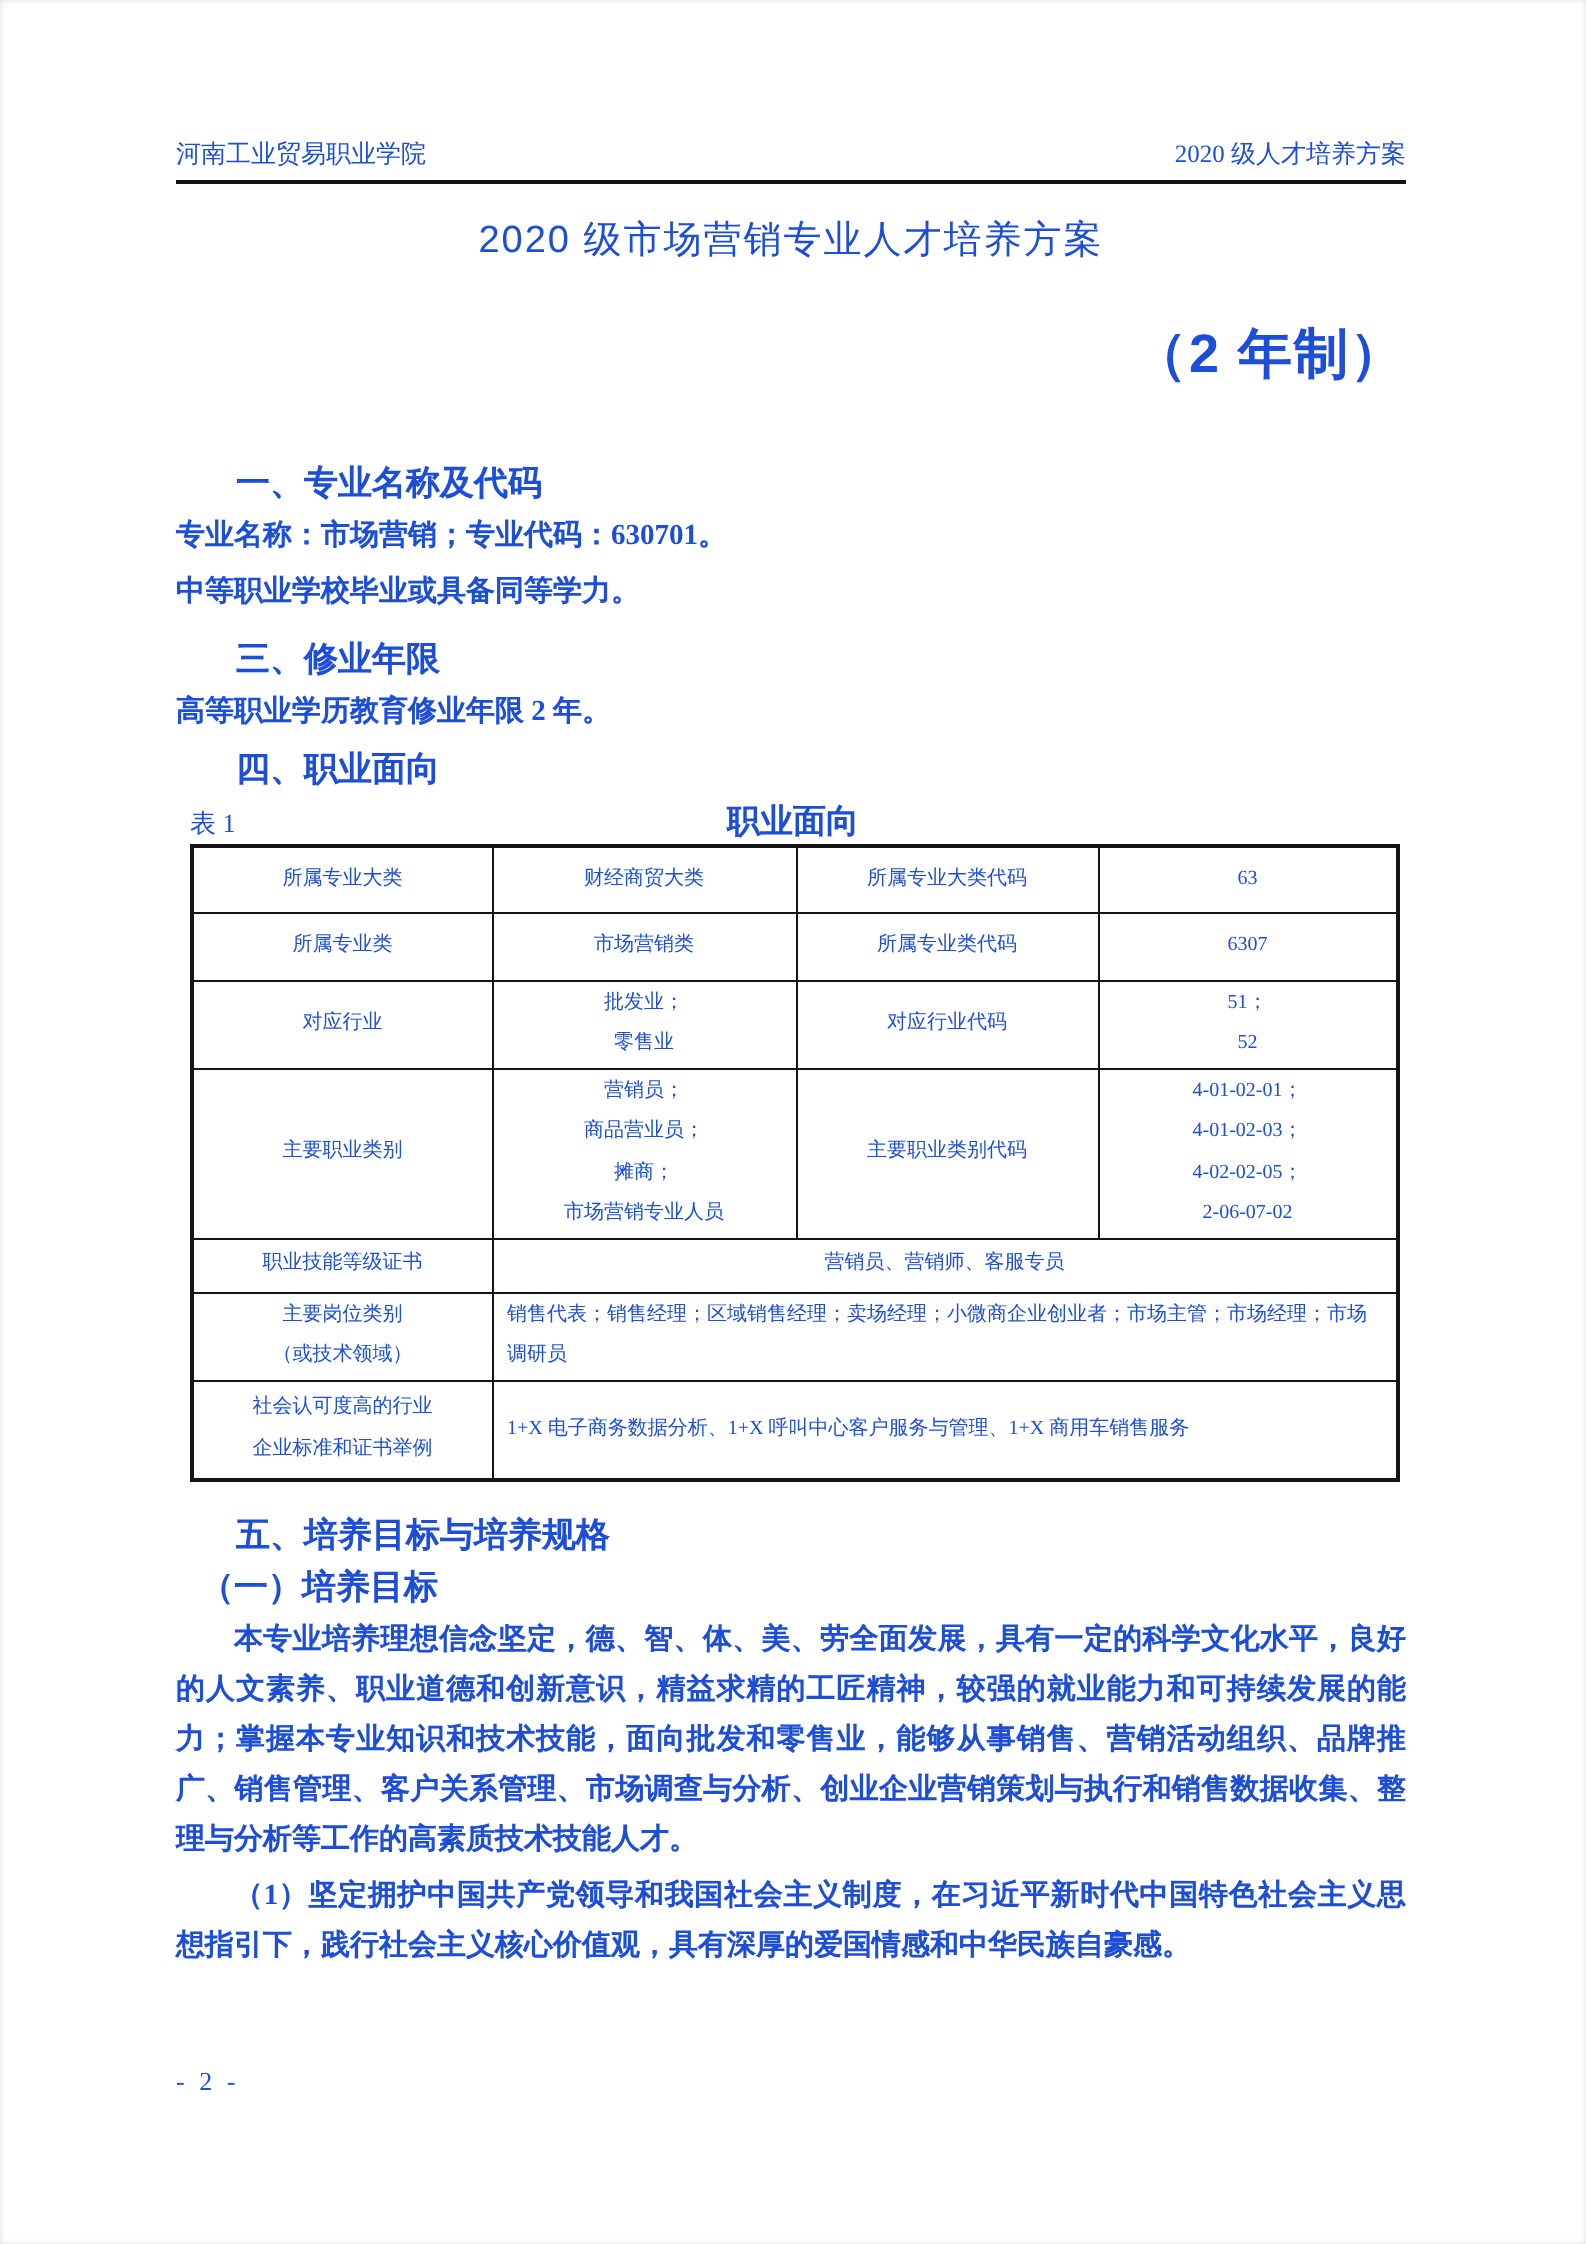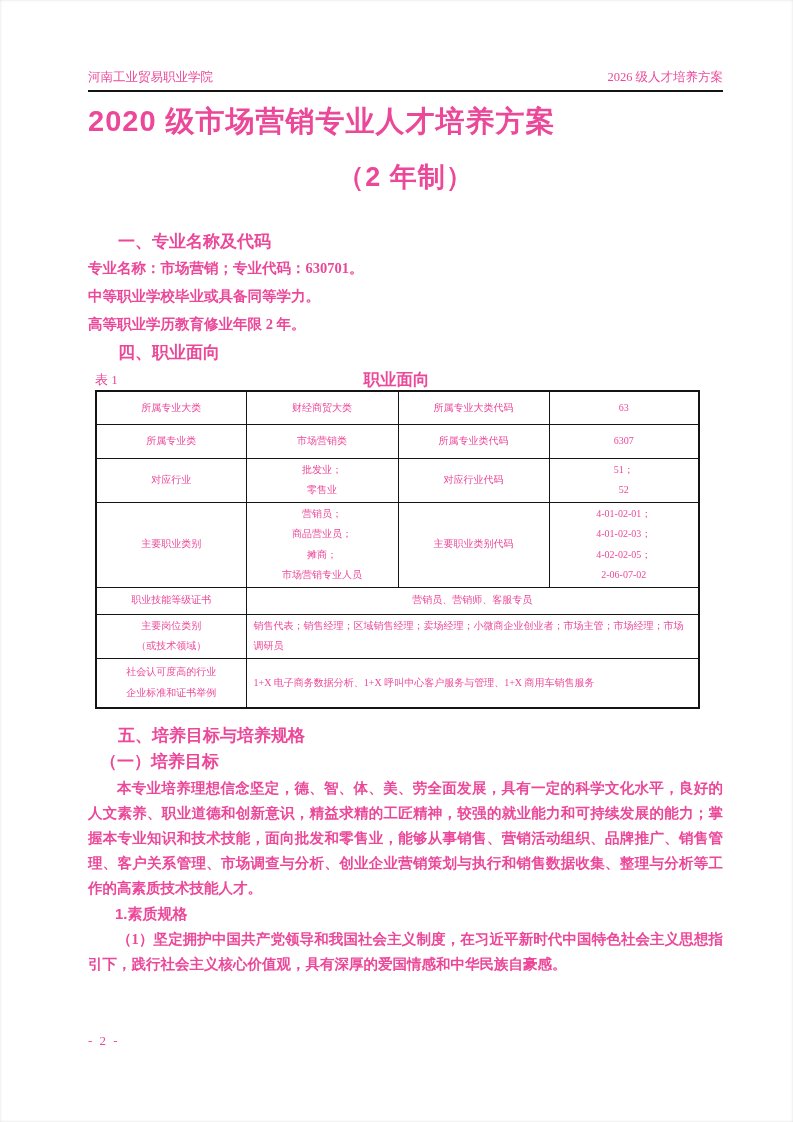--- a/index.html
+++ b/index.html
@@ -2,45 +2,45 @@
 <html lang="zh"><head>
 <meta charset="utf-8">
 <style>
   html,body { margin:0; padding:0; background:#f2f2f2; }
   .page {
     position:relative;
     width:793px; height:1122px;
     margin:0 auto;
     background:#ffffff;
     box-sizing:border-box;
-    padding:70px 70px 0 88px;
-    color:#ec4899;
+    padding:70px 90px 0 88px;
+    color:#1d4ed8;
     font-family:"Liberation Serif","DejaVu Serif",serif;
     box-shadow: inset 0 0 3px #dddddd;
     overflow:hidden;
   }
   
   .hdr {
     display:flex; justify-content:space-between; align-items:flex-end;
     font-size:12.5px; line-height:15px;
     padding-bottom:5px;
     border-bottom:2px solid #141414;
   }
   
   .doc-title {
     margin:12px 0 0 0;
     font-family:"Liberation Sans","DejaVu Sans",sans-serif;
-    font-weight:700; font-size:29px; line-height:34px;
-    text-align:left; letter-spacing:1px;
+    font-weight:400; font-size:19px; line-height:34px;
+    text-align:center; letter-spacing:1px;
   }
   .doc-subtitle {
     margin:23px 0 0 0;
     font-family:"Liberation Sans","DejaVu Sans",sans-serif;
     font-weight:900; font-size:27px; line-height:32px;
-    text-align:center; letter-spacing:1px;
+    text-align:right; letter-spacing:1px;
   }
   
   .h-num {
     margin:0; font-family:"Liberation Sans","DejaVu Sans",sans-serif;
     font-weight:bold; font-size:17px; line-height:22px;
     padding-left:30px;
   }
   .h-sub {
     margin:0; font-family:"Liberation Sans","DejaVu Sans",sans-serif;
     font-weight:bold; font-size:17px; line-height:22px;
@@ -96,31 +96,32 @@
     font-size:13px; letter-spacing:2px;
   }
 </style>
 </head>
 <body>
 
 <div class="page">
 
   <div class="hdr">
     <span>河南工业贸易职业学院</span>
-    <span>2026 级人才培养方案</span>
+    <span>2020 级人才培养方案</span>
   </div>
 
   <h1 class="doc-title">2020 级市场营销专业人才培养方案</h1>
   <h2 class="doc-subtitle">（2 年制）</h2>
 
   <p class="h-num mt38">一、专业名称及代码</p>
   <p class="body-p">专业名称：市场营销；专业代码：630701。</p>
 
   <p class="body-p">中等职业学校毕业或具备同等学力。</p>
 
+  <p class="h-num mt10">三、修业年限</p>
   <p class="body-p">高等职业学历教育修业年限 2 年。</p>
 
   <p class="h-num mt5">四、职业面向</p>
 
   <div class="tbl-cap">
     <span class="tbl-label">表 1</span>
     <span class="tbl-title">职业面向</span>
     <span></span>
   </div>
 
@@ -178,18 +179,17 @@
 企业标准和证书举例</td>
       <td class="left" colspan="3">1+X 电子商务数据分析、1+X 呼叫中心客户服务与管理、1+X 商用车销售服务</td>
     </tr>
   </tbody>
     </table>
 
   <p class="h-num mt16">五、培养目标与培养规格</p>
   <p class="h-sub mt4">（一）培养目标</p>
   <p class="body-p indent2">本专业培养理想信念坚定，德、智、体、美、劳全面发展，具有一定的科学文化水平，良好的人文素养、职业道德和创新意识，精益求精的工匠精神，较强的就业能力和可持续发展的能力；掌握本专业知识和技术技能，面向批发和零售业，能够从事销售、营销活动组织、品牌推广、销售管理、客户关系管理、市场调查与分析、创业企业营销策划与执行和销售数据收集、整理与分析等工作的高素质技术技能人才。</p>
 
-  <p class="h-minor mt3">1.素质规格</p>
   <p class="body-p indent2">（1）坚定拥护中国共产党领导和我国社会主义制度，在习近平新时代中国特色社会主义思想指引下，践行社会主义核心价值观，具有深厚的爱国情感和中华民族自豪感。</p>
 
   <div class="ftr">- 2 -</div>
 
 </div>
 
 </body></html>

